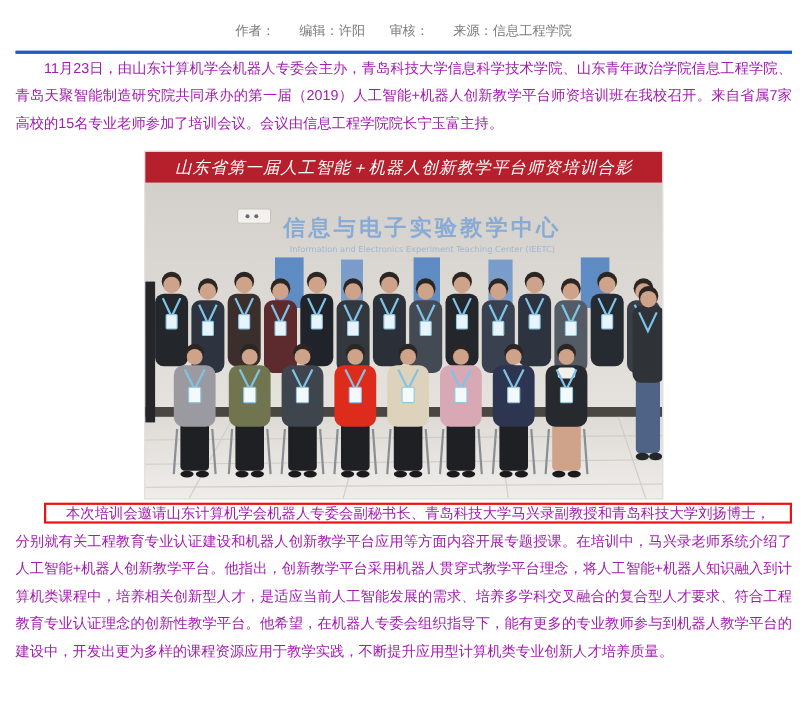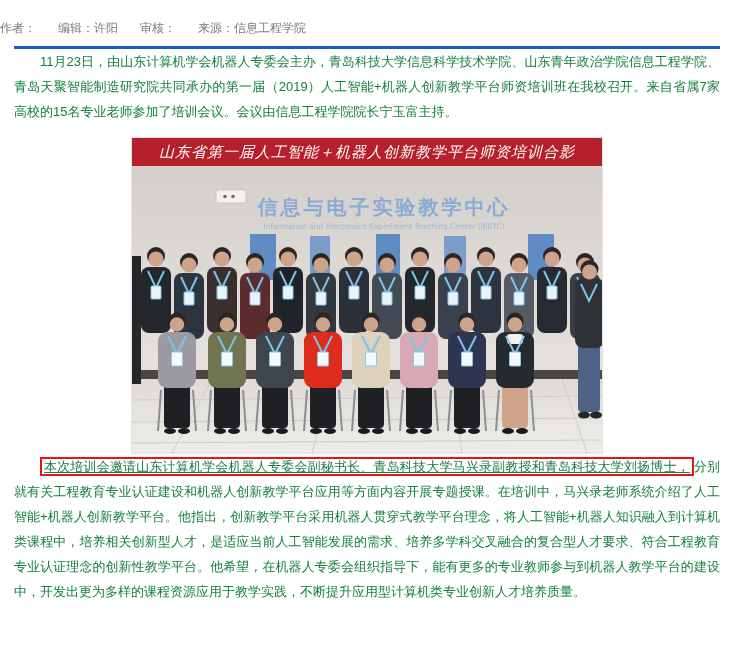--- a/index.html
+++ b/index.html
@@ -3,30 +3,30 @@
 <meta charset="utf-8">
 <style>
   html,body{margin:0;padding:0;}
   body{
     width:734px;height:661px;background:#ffffff;
     font-family:"Liberation Sans","DejaVu Sans",sans-serif;
     color:#3f3f3f;overflow:hidden;position:relative;
   }
   .header{padding-top:9px;text-align:center;}
   .title{font-size:19px;font-weight:bold;color:#333333;margin:0;letter-spacing:0.5px;}
-  .meta{margin-top:11px;font-size:12px;color:#7a7a7a;display:flex;align-items:center;gap:22px;white-space:nowrap;}
+  .meta{margin-top:11px;font-size:12px;color:#7a7a7a;display:flex;justify-content:center;align-items:center;gap:22px;white-space:nowrap;}
   .meta span{display:inline-block;}
   .rule{width:706px;height:3px;margin:9px auto 0;}
   .content{width:706px;margin:0 auto;}
-  p.body{font-size:13px;line-height:25px;text-align:justify;margin:0;text-indent:2em;color:#15803d;}
+  p.body{font-size:13px;line-height:25px;text-align:justify;margin:0;text-indent:2em;color:#a21caf;}
   .p1{margin-top:26px;}
   .figure{width:472px;margin:13px auto 0;}
   .figure svg{display:block;border:1px solid #e3e3e3;background:#ddd;}
   .p2{margin-top:14px;}
-  .hl{border:2px solid #0369a1;padding:0 2px;text-decoration:underline;}
+  .hl{border:2px solid #0369a1;padding:0 18px;}
 </style>
 </head>
 <body>
 
 <div class="header">
   <div class="meta">
     <span><span>作者：</span><span></span></span>
     <span><span>编辑：</span><span>许阳</span></span>
     <span><span>审核：</span><span></span></span>
     <span><span>来源：</span><span>信息工程学院</span></span>

